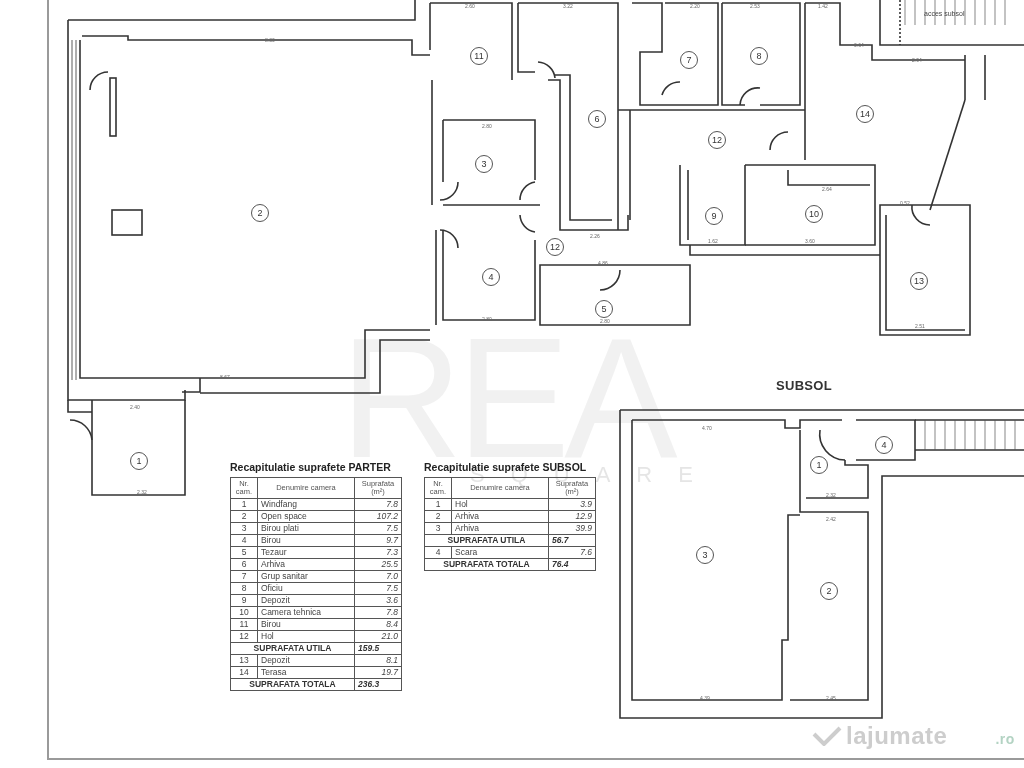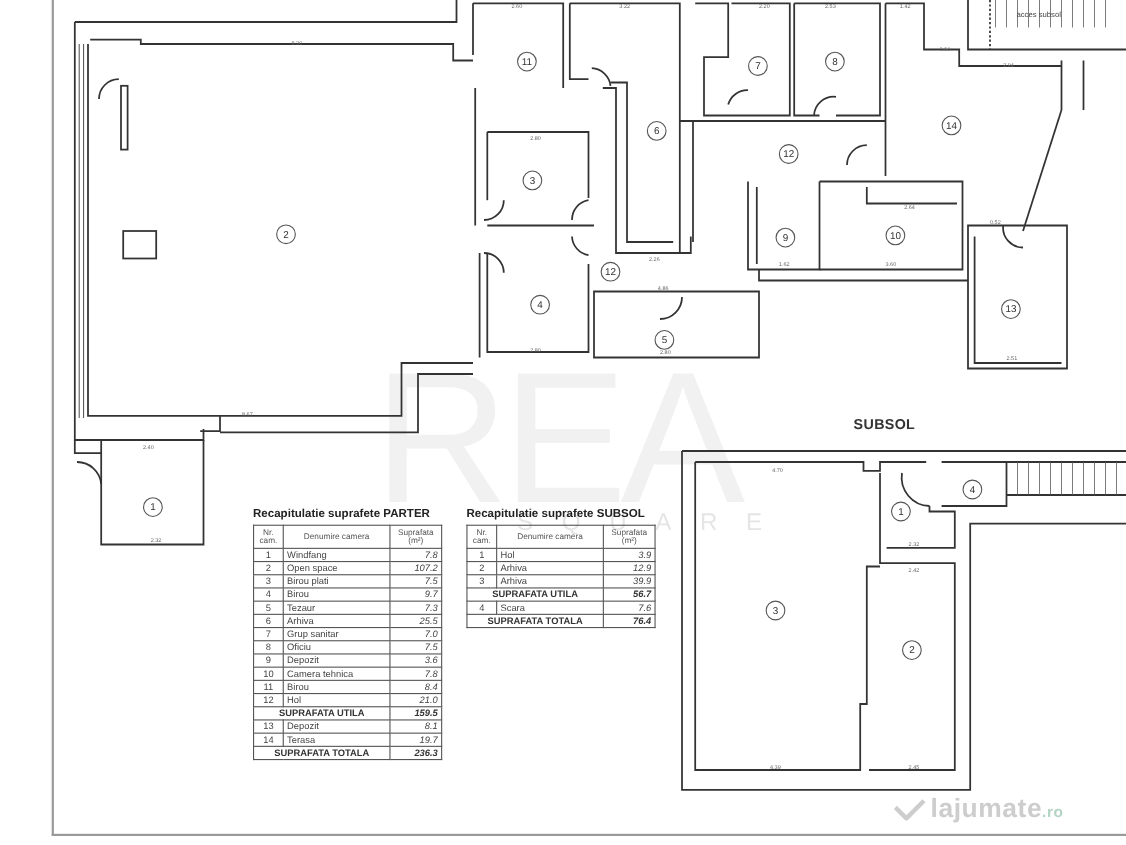--- a/index.html
+++ b/index.html
@@ -13,23 +13,23 @@
     .watermark-sub { position: absolute; left: 470px; top: 462px; font-size: 22px; letter-spacing: 26px; color: rgba(180,180,180,0.35); pointer-events: none; }
     .table-wrap { position: absolute; }
     .table-title { font-weight: bold; font-size: 10.5px; color: #222; margin-bottom: 4px; white-space: nowrap; }
     table.summary { border-collapse: collapse; font-size: 8.5px; color: #444; border-radius: 10px; }
     table.summary td, table.summary th { border: 1px solid #555; padding: 0 3px; height: 11px; line-height: 11px; }
     table.summary th { font-weight: normal; font-size: 7.5px; line-height: 8px; text-align: center; color: #555; padding: 2px 2px; }
     td.nr { text-align: center; width: 20px; }
     td.name { width: 90px; }
     td.area { text-align: right; width: 40px; font-style: italic; }
     tr.total td { font-weight: bold; text-align: center; color: #333; font-size: 8.5px; }
-    tr.total td.area { text-align: right; margin-left: 36px; }
+    tr.total td.area { text-align: left; margin-left: 36px; }
     .logo { position: absolute; left: 812px; top: 722px; font-size: 24px; color: rgba(200,200,200,0.9); font-weight: bold; letter-spacing: 0.5px; }
-    .logo .ro { color: rgba(160,200,180,0.8); font-size: 14px; }
+    .logo .ro { color: rgba(160,200,180,0.8); font-size: 14px; margin-left: 48px; }
     .logo-mark { position: absolute; left: 812px; top: 724px; width: 30px; height: 22px; }
   </style>
 </head>
 <body>
 
 <div class="frame"></div>
 
 <div class="watermark">REA</div>
 <div class="watermark-sub">SQUARE</div>
 

